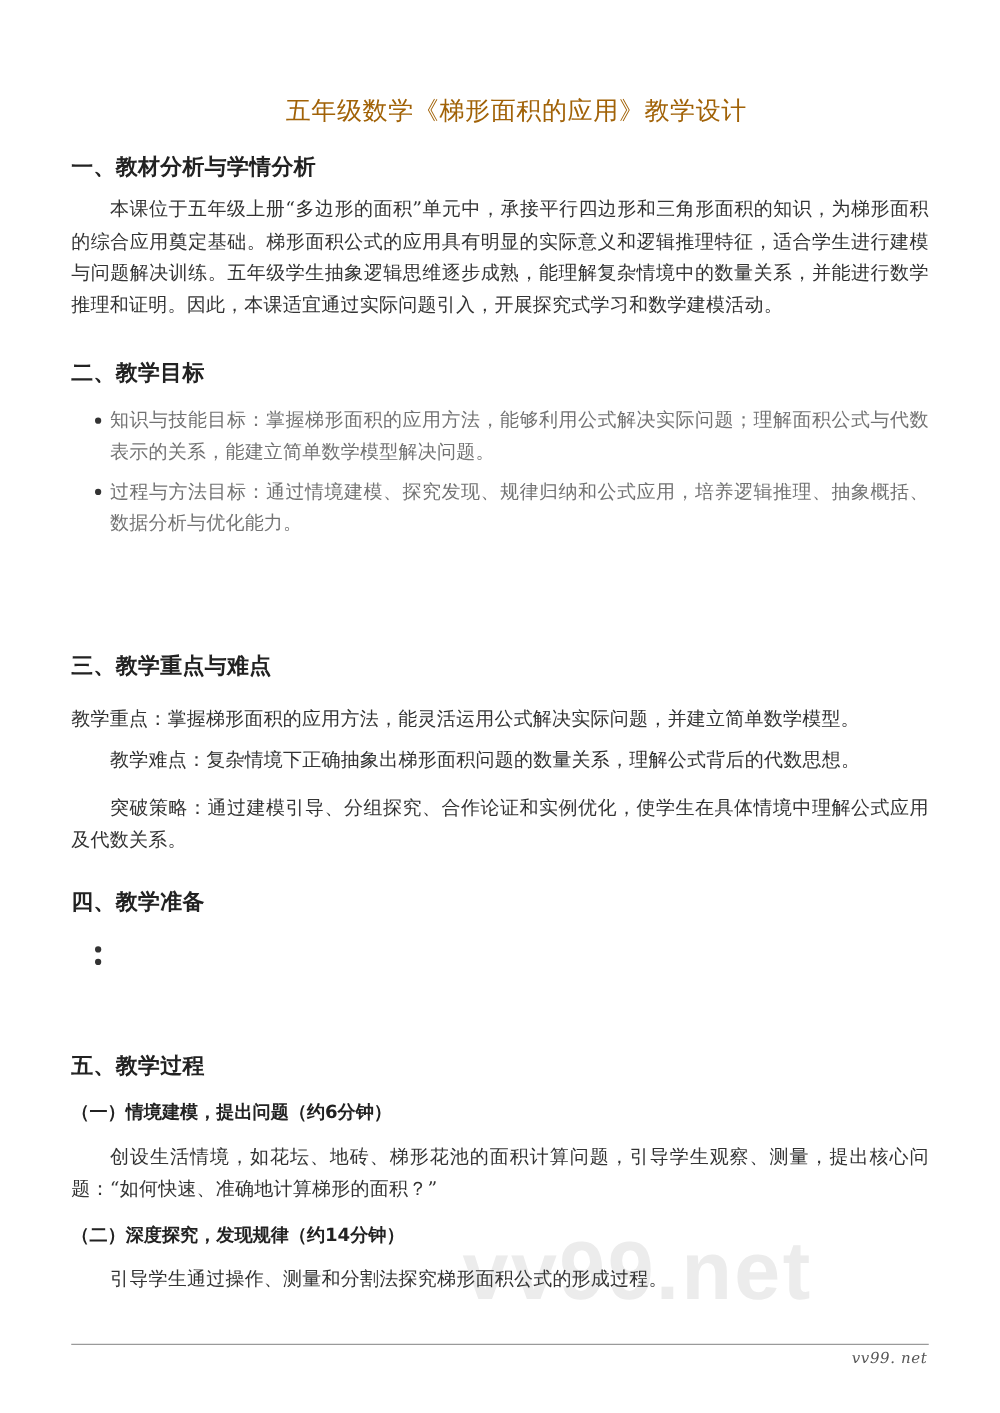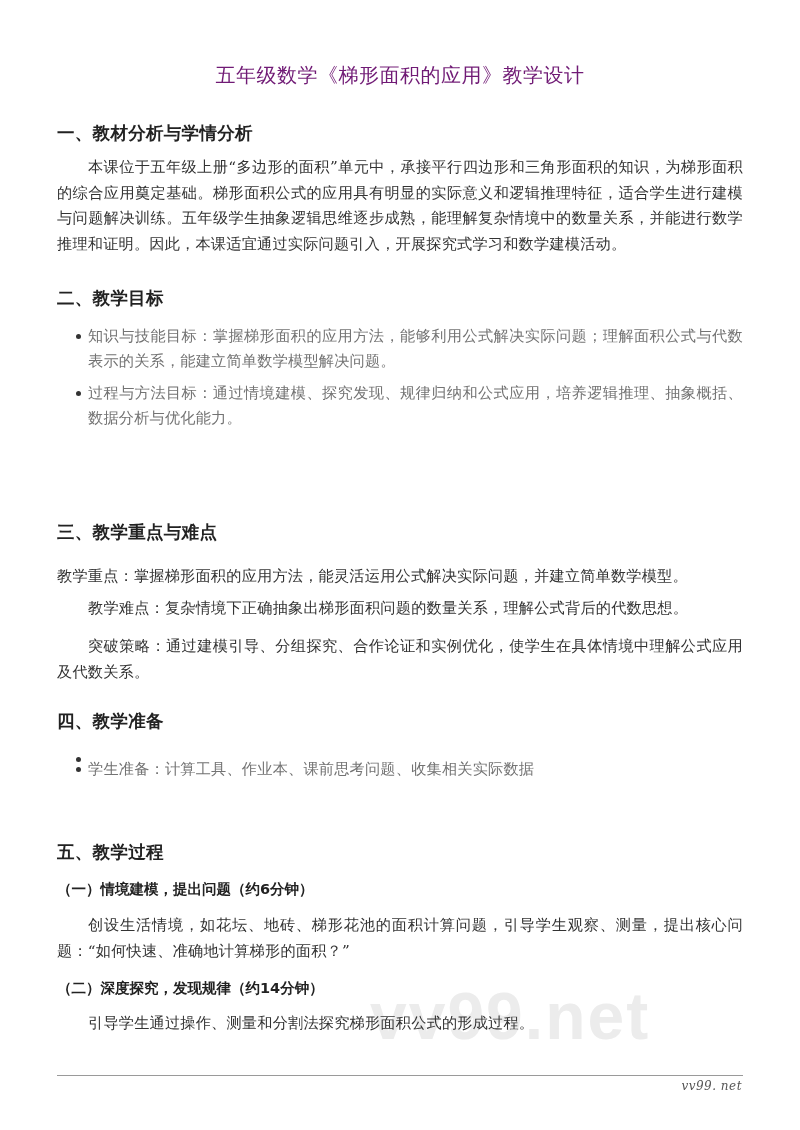--- a/index.html
+++ b/index.html
@@ -23,23 +23,23 @@
   }
   .doc-title {
     position: absolute;
     left: 0;
     width: 686px;
     top: 62px;
     text-align: center;
     font-family: "DejaVu Sans", "Liberation Sans", sans-serif;
     font-size: 20px;
     font-weight: normal;
-    color: #701a75;
+    color: #a16207;
     letter-spacing: 0.5px;
-    margin: 0;
+    margin: 13px;
   }
   .h2 {
     position: absolute;
     left: 0;
     margin: 0;
     font-family: "DejaVu Sans", "Liberation Sans", sans-serif;
     font-size: 17.5px;
     font-weight: bold;
     color: #222;
     letter-spacing: 0.3px;
@@ -152,21 +152,20 @@
   <p class="para indent" style="top:596px;">教学难点：复杂情境下正确抽象出梯形面积问题的数量关系，理解公式背后的代数思想。</p>
   <p class="para indent" style="top:634px;">突破策略：通过建模引导、分组探究、合作论证和实例优化，使学生在具体情境中理解公式应用及代数关系。</p>
 
   <h2 class="h2" style="top:709px;">四、教学准备</h2>
   <ul class="bullets" style="top:747px;">
     <li style="margin-bottom:10px;">
       <span class="dot"></span>
     </li>
     <li>
       <span class="dot"></span>
-      <span>学生准备：计算工具、作业本、课前思考问题、收集相关实际数据</span>
     </li>
   </ul>
 
   <h2 class="h2" style="top:840px;">五、教学过程</h2>
 
   <h3 class="h3" style="top:880px;">（一）情境建模，提出问题（约6分钟）</h3>
   <p class="para indent" style="top:913px;">创设生活情境，如花坛、地砖、梯形花池的面积计算问题，引导学生观察、测量，提出核心问题：“如何快速、准确地计算梯形的面积？”</p>
 
   <h3 class="h3" style="top:979px;">（二）深度探究，发现规律（约14分钟）</h3>
   <p class="para indent" style="top:1011px;">引导学生通过操作、测量和分割法探究梯形面积公式的形成过程。</p>

